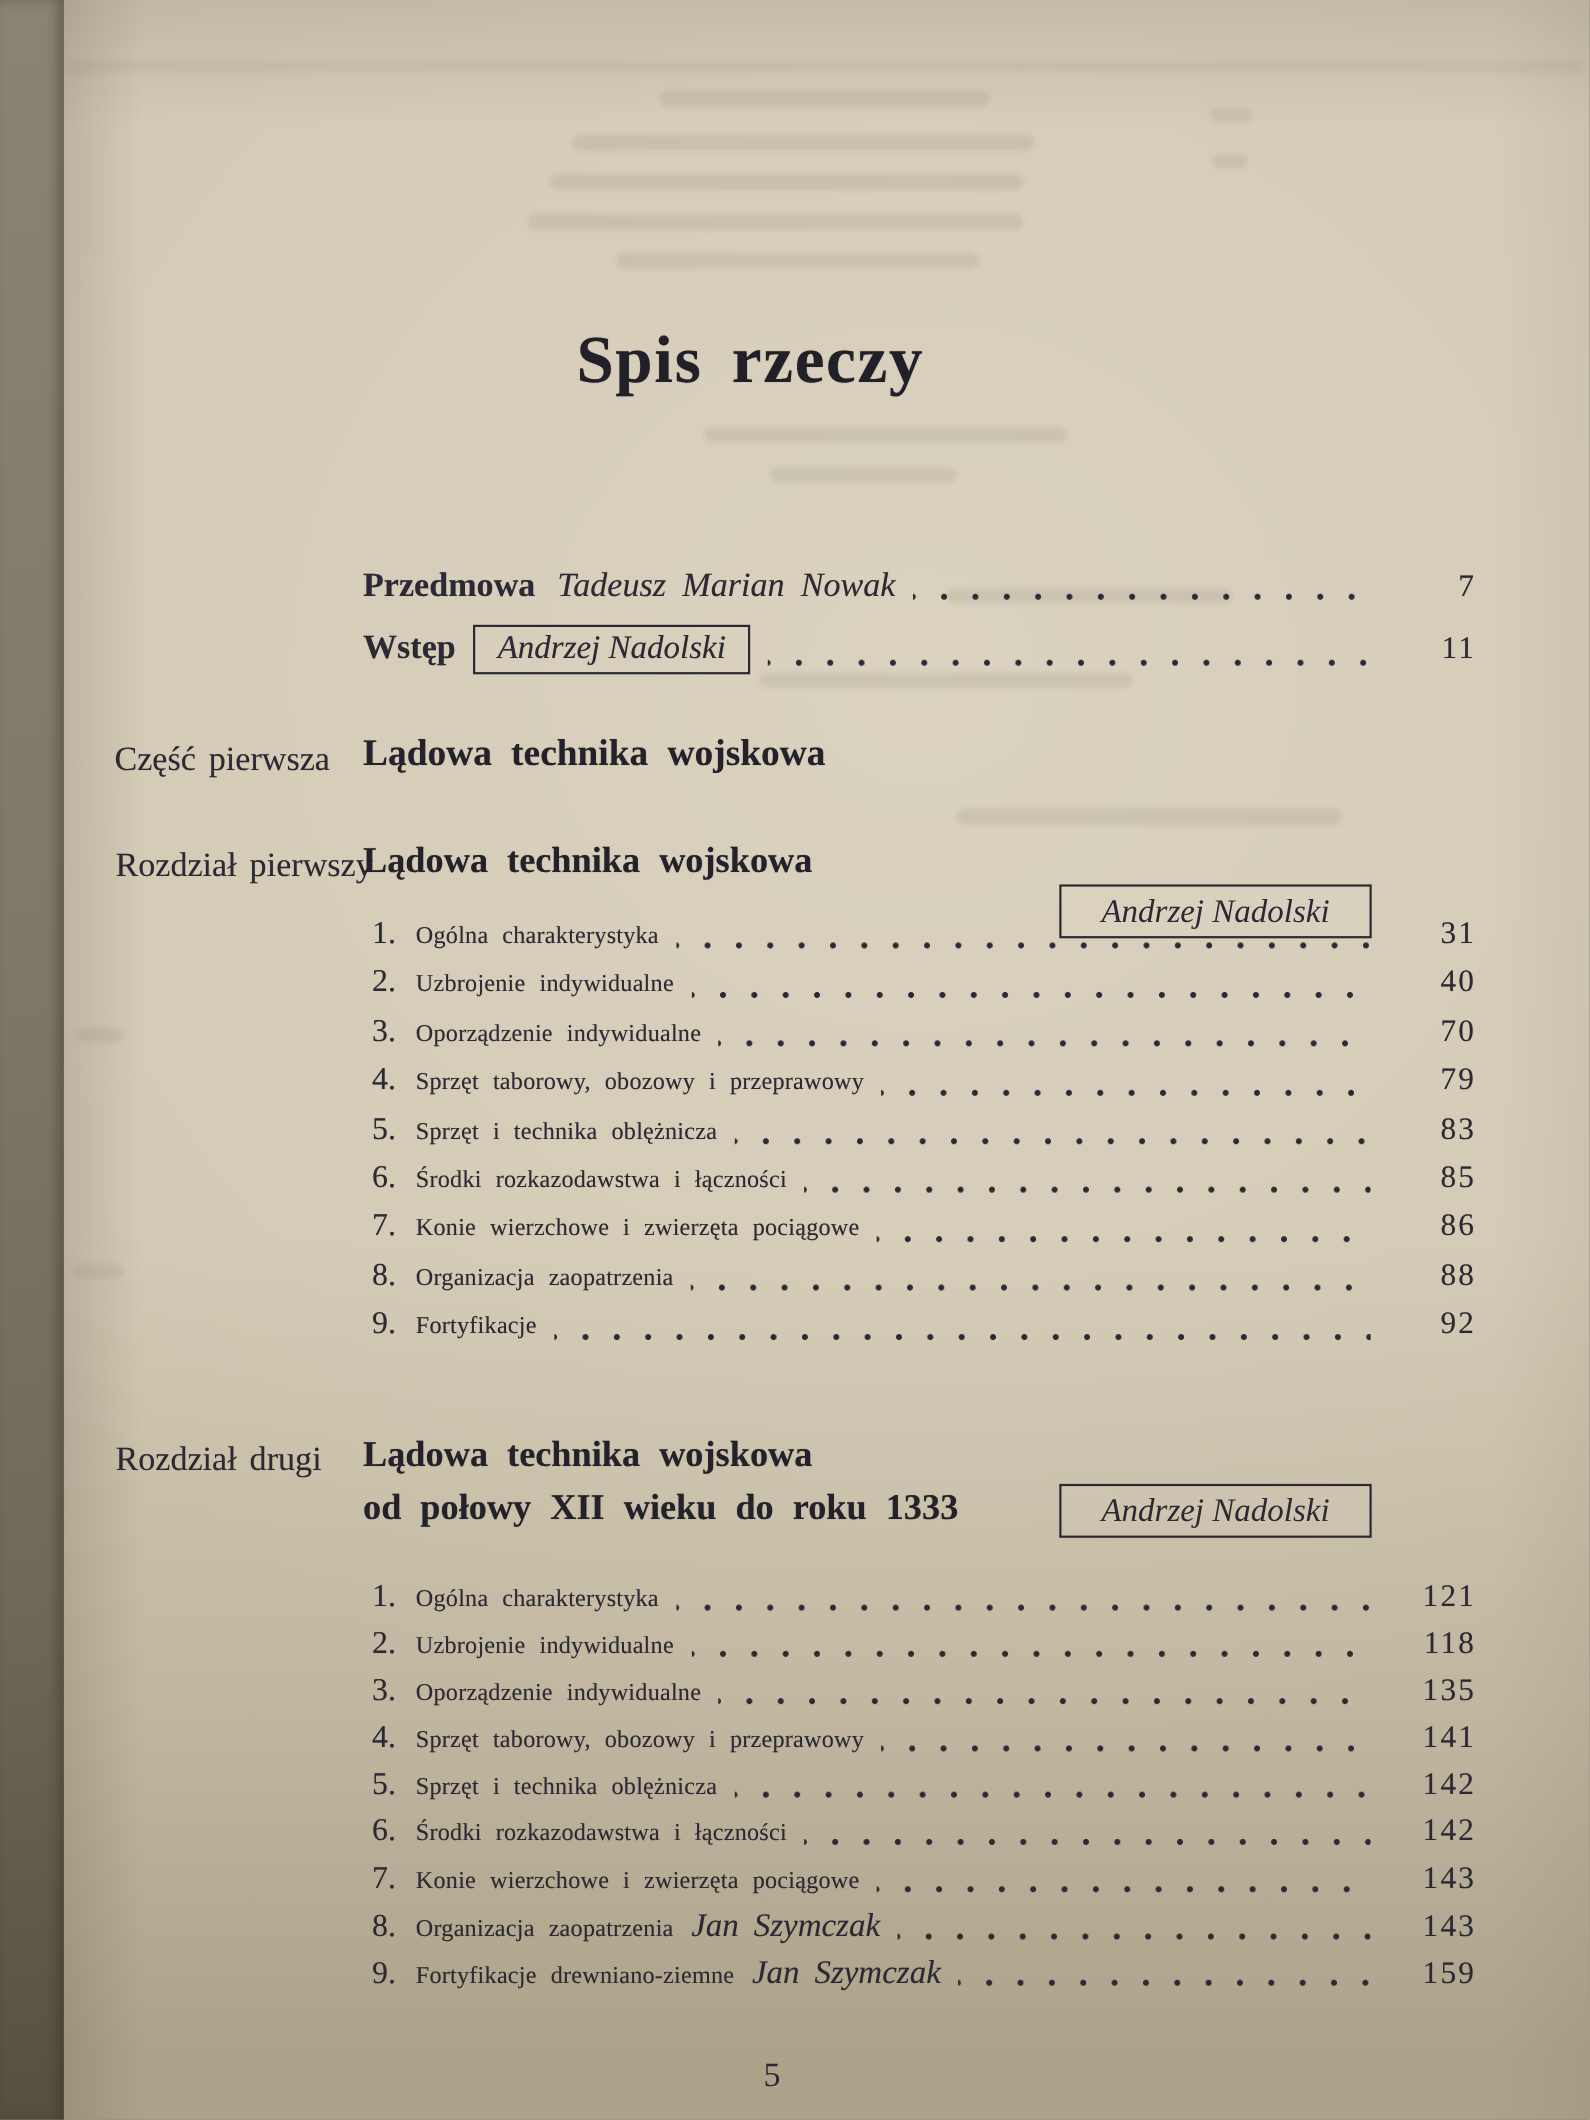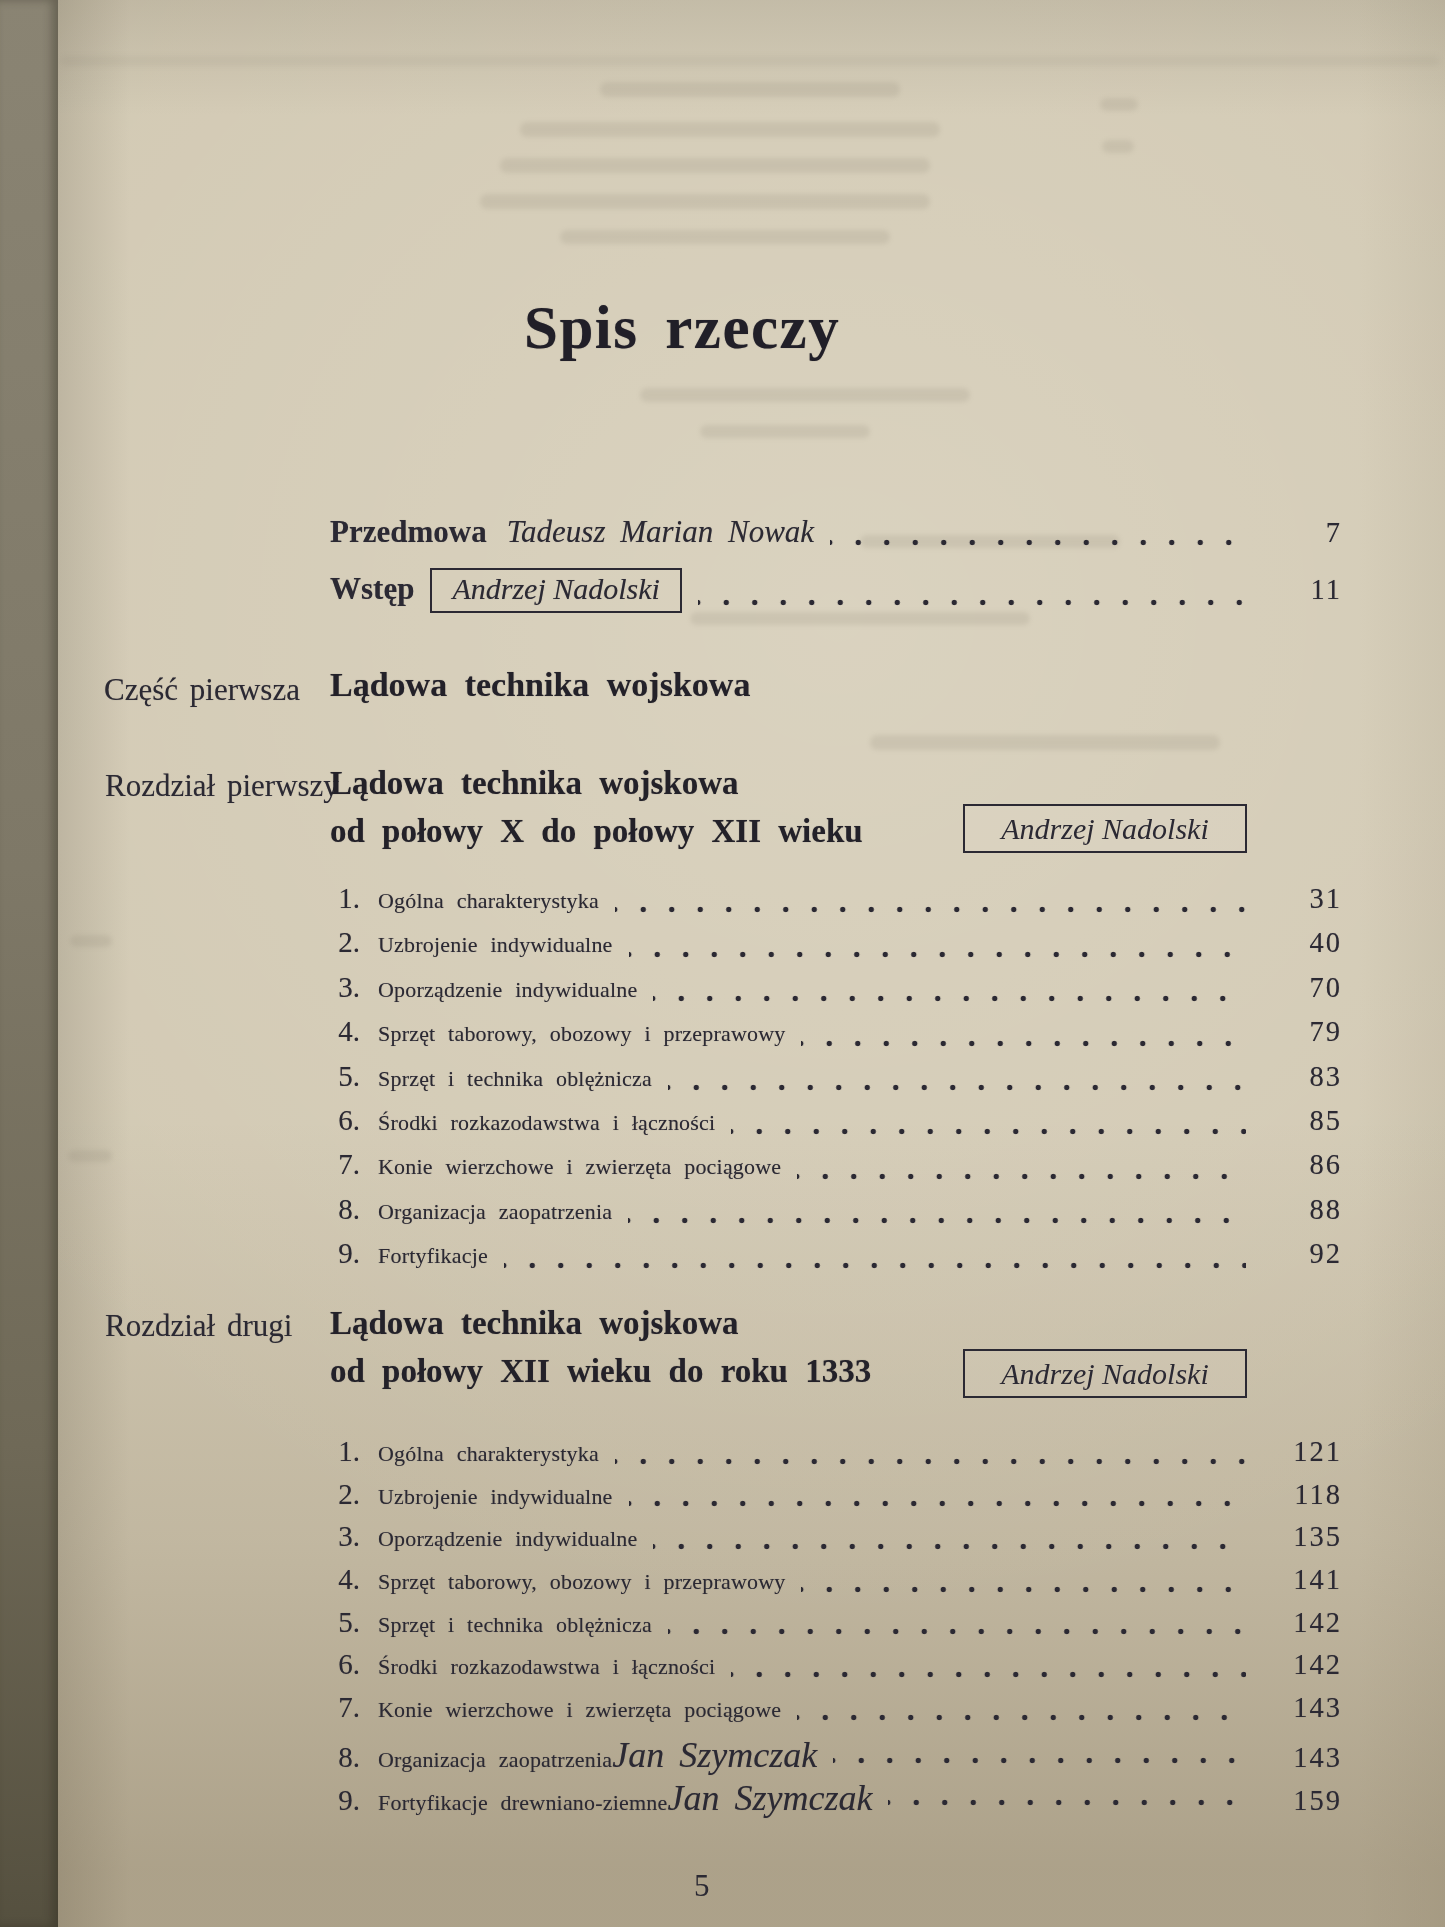--- a/index.html
+++ b/index.html
@@ -69,21 +69,21 @@
   }
   .ch1 .author-box{top:44px;}
   .ch2 .author-box{top:49px;}
   .ch1 .entries{margin-top:26px;}
   .ch2 .entries{margin-top:39px;}
   .trow{display:flex;align-items:baseline;text-shadow:0 0 .8px rgba(43,41,51,.35);}
   .ch1 .trow{height:44.4px;}
   .ch2 .trow{height:42.7px;}
   .num{display:inline-block;width:30px;text-align:right;margin-right:18px;font-size:29px;flex:none;}
   .etext{font-size:22px;word-spacing:7px;letter-spacing:.2px;white-space:nowrap;}
-  .eauthor{font-size:36px;margin-left:0;word-spacing:6px;white-space:nowrap;}
+  .eauthor{font-size:30px;margin-left:16px;word-spacing:6px;white-space:nowrap;}
   .eauthor:empty{display:none;}
   
   .leader{
     flex:1 1 auto;align-self:stretch;margin-left:16px;margin-right:20px;min-width:40px;
     background-image:radial-gradient(circle, #2b2933 2.3px, rgba(43,41,51,0) 3.1px);
     background-size:28.5px 9px;background-repeat:repeat-x;
     background-position:14px calc(100% - 12px);
   }
   .frow .leader{background-position:14px calc(100% - 13px);}
   .frow2 .leader{background-position:14px calc(100% - 17px);}
@@ -131,21 +131,20 @@
 <div class="partrow">
   <span class="margin-label">Część pierwsza</span>
   <span class="part-title">Lądowa technika wojskowa</span>
 </div>
 
 <div id="chapters">
     <section class="chapter ch1">
       <div class="margin-label">Rozdział pierwszy</div>
       <div class="main">
         <div class="chead">Lądowa technika wojskowa</div>
-        <div class="chead chead2">od połowy X do połowy XII wieku</div>
         <div class="author-box">
           <span class="it">Andrzej Nadolski</span>
         </div>
         <div class="entries">
           <div class="trow">
             <span class="num">1.</span>
             <span class="etext">Ogólna charakterystyka</span>
             <span class="leader"></span>
             <span class="pagenum">31</span>
           </div>

